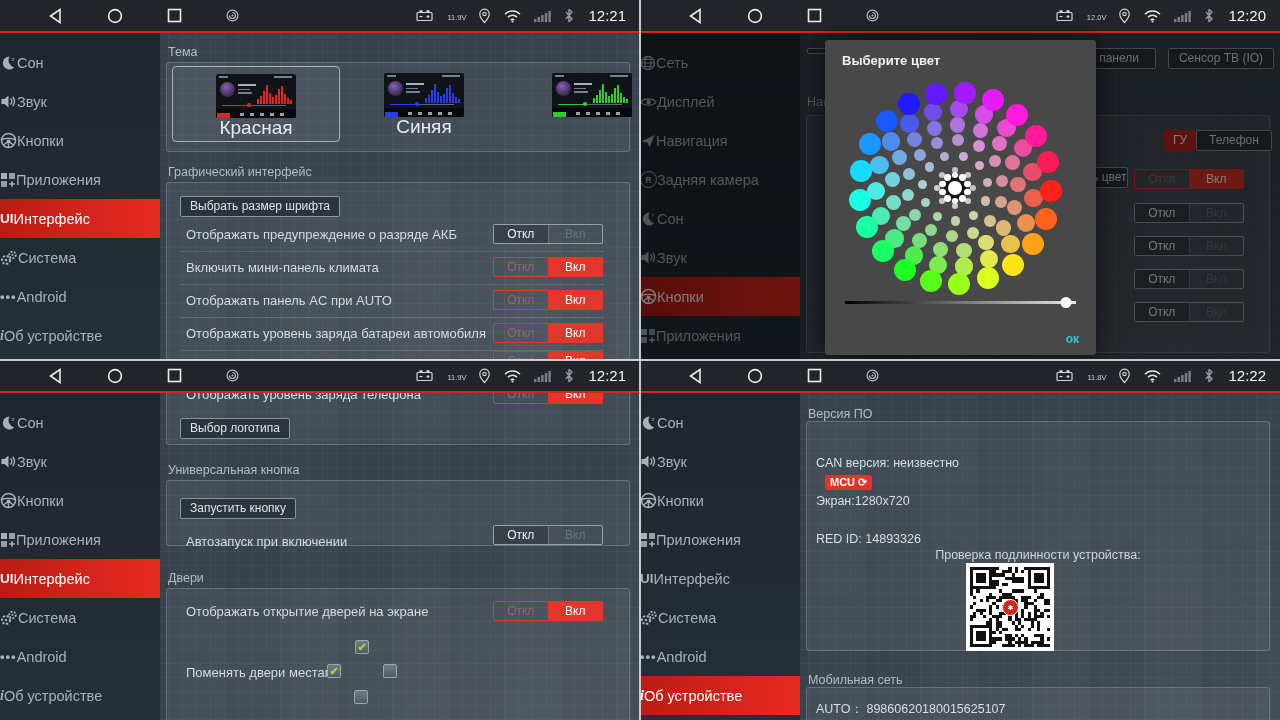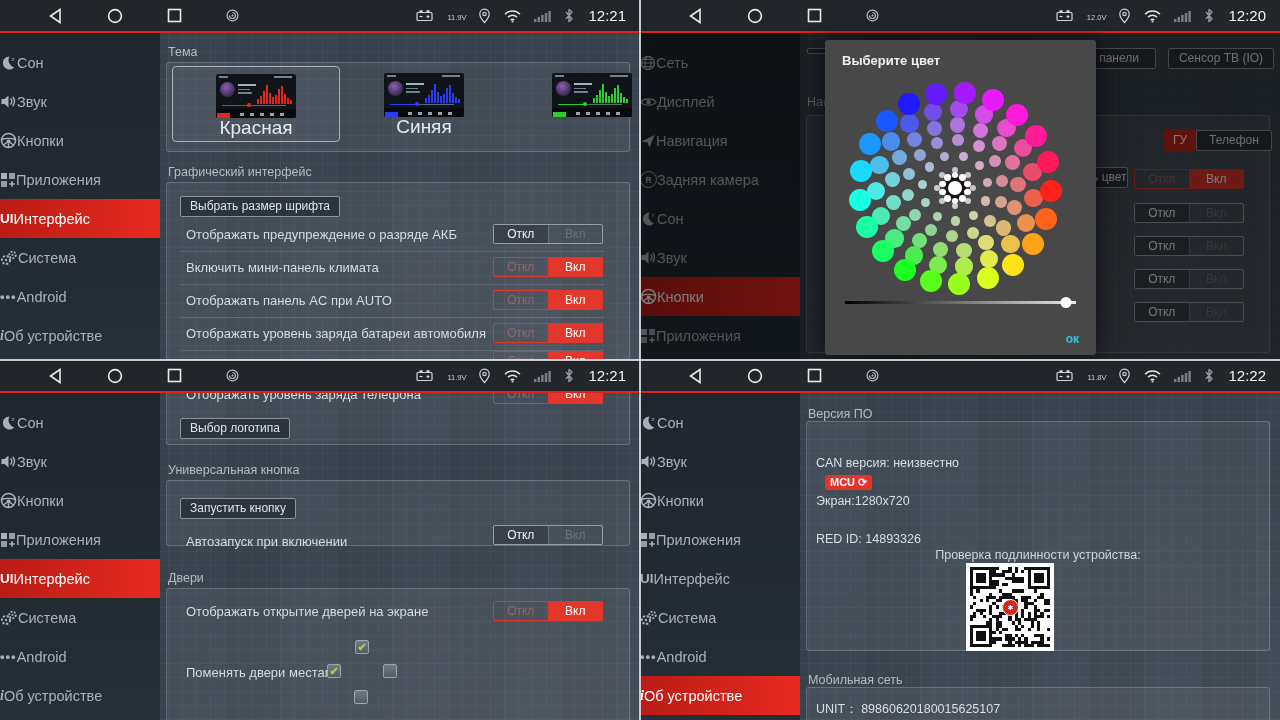--- a/index.html
+++ b/index.html
@@ -1283,19 +1283,19 @@
         <div class="qr-cell" style="left: 64.8px; top: 80.8px; width: 3.2px; height: 3.2px;"></div>
         <div class="qr-cell" style="left: 71.2px; top: 80.8px; width: 3.2px; height: 3.2px;"></div>
         <div class="qr-cell" style="left: 74.4px; top: 80.8px; width: 3.2px; height: 3.2px;"></div>
         <div class="qr-cell" style="left: 77.6px; top: 80.8px; width: 3.2px; height: 3.2px;"></div>
         <div class="qr-cell" style="left: 80.8px; top: 80.8px; width: 3.2px; height: 3.2px;"></div>
         <div class="qr-logo">✱</div>
       </div>
       <div class="sec-label" style="left: 8px; top: 280px;">Мобильная сеть</div>
       <div class="panel" style="left: 6px; top: 294px; width: 464px; height: 60px;"></div>
       <div class="ver-line" style="left: 16px; top: 308px;">
-        <span>UNIT：  89860620180015625107</span>
+        <span>AUTO：  89860620180015625107</span>
       </div>
     </div>
 </div>
 
 <div class="seam-v"></div>
 <div class="seam-h"></div>
 
 </body></html>

